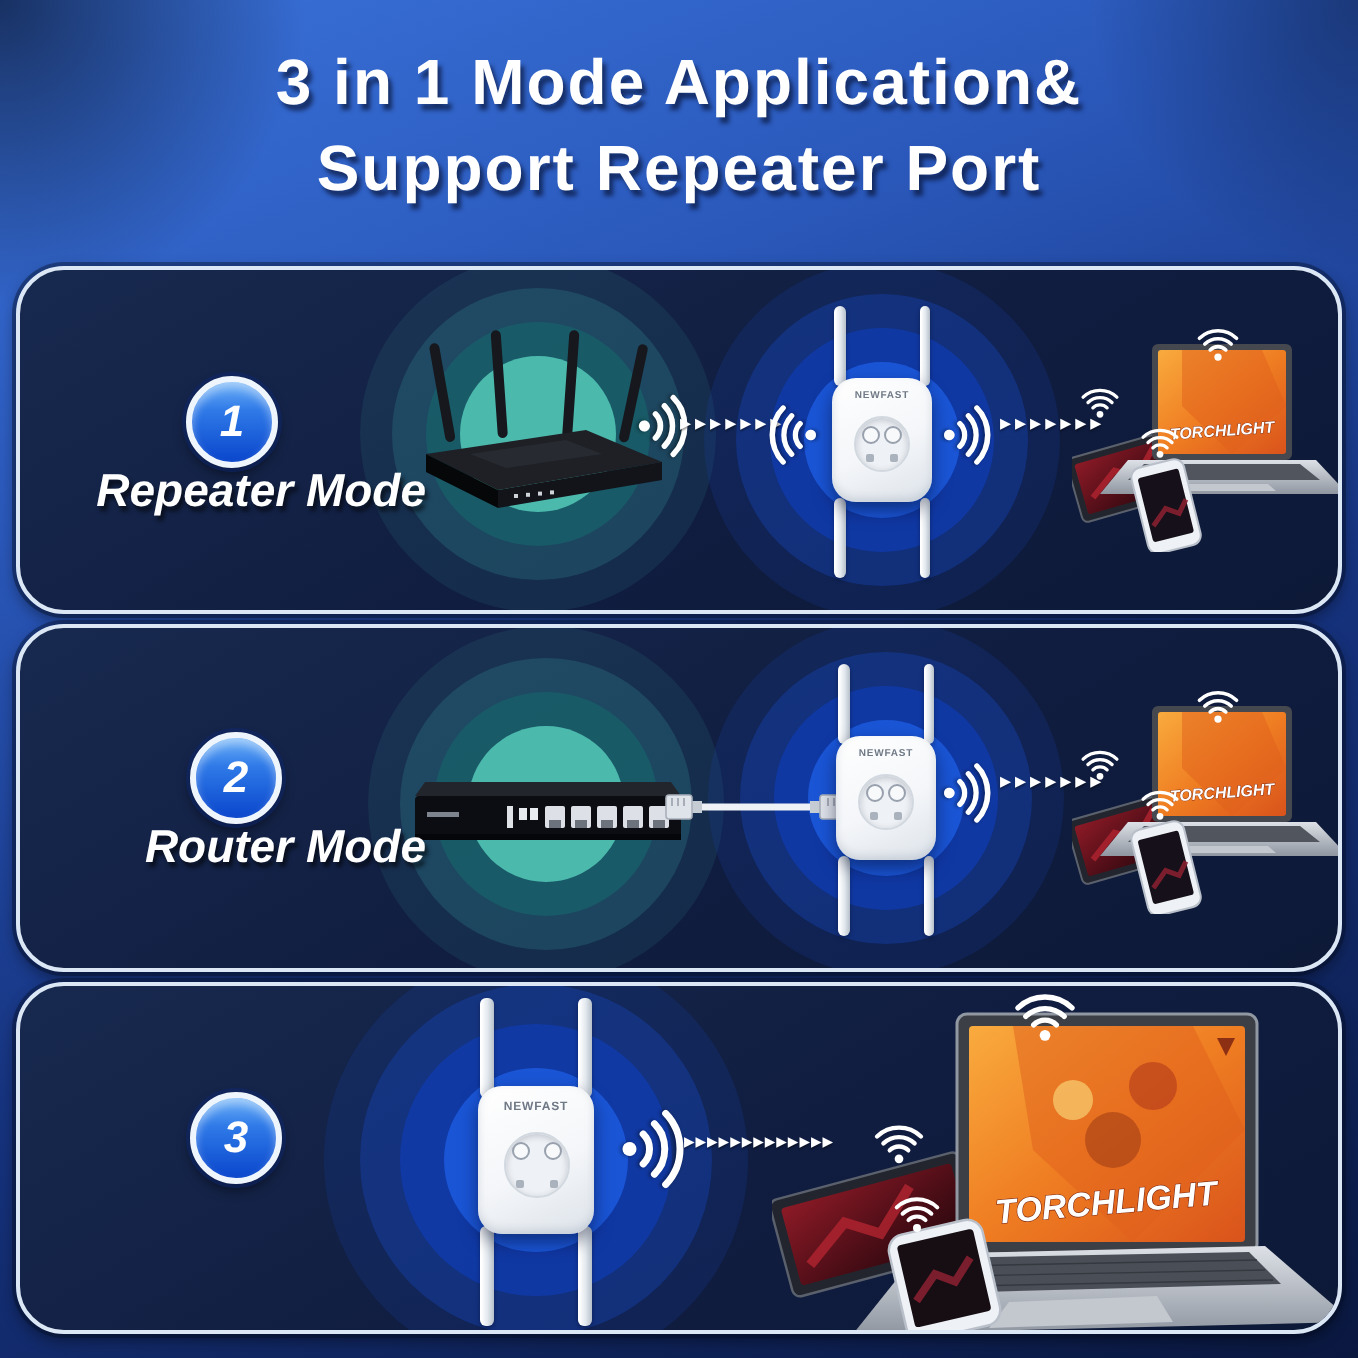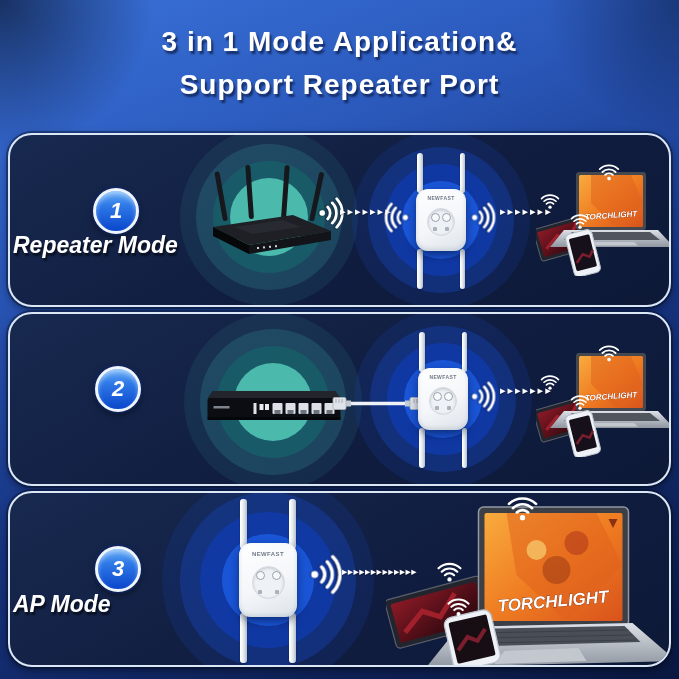--- a/index.html
+++ b/index.html
@@ -4,35 +4,35 @@
 <style>
   html,body{margin:0;padding:0;background:#222;}
   .stage{position:relative;width:679px;height:679px;overflow:hidden;
     font-family:"Liberation Sans",sans-serif;
     background:
       radial-gradient(circle at 0% 0%, rgba(2,6,20,.6), transparent 16%),
       radial-gradient(circle at 100% 0%, rgba(2,6,20,.38), transparent 14%),
       linear-gradient(158deg,#3a72da 0%,#2a58ba 28%,#16337f 58%,#0a1840 100%);}
   
   .title{position:absolute;top:20px;left:0;width:100%;text-align:center;color:#fff;
-    font-weight:bold;font-size:28px;line-height:43px;letter-spacing:1px;
+    font-weight:bold;font-size:32px;line-height:43px;letter-spacing:1px;
     text-shadow:2px 3px 2px rgba(8,18,52,.65);}
   
   .panel{position:absolute;left:8px;width:659px;height:170px;border-radius:24px;
     border:2px solid #dbe7f5;overflow:hidden;
     background:linear-gradient(150deg,#18294f 0%,#101d40 55%,#0d1937 100%);
     box-shadow:0 0 0 2px rgba(6,14,40,.4),0 3px 8px rgba(0,0,0,.45);}
   .panel-1{top:133px;} .panel-2{top:312px;} .panel-3{top:491px;height:172px;}
   
   .badge{position:absolute;width:40px;height:40px;border-radius:50%;z-index:5;
     background:linear-gradient(180deg,#6db1f7 0%,#2f7ae8 35%,#0a46cc 100%);
     border:3px solid #eef5fd;display:flex;align-items:center;justify-content:center;
     color:#fff;font-size:22px;font-weight:bold;font-style:italic;
     box-shadow:0 0 0 2px rgba(15,40,110,.55),0 3px 6px rgba(0,0,0,.5),inset 0 3px 4px rgba(255,255,255,.4);}
-  .mode-label{position:absolute;left:3px;width:200px;text-align:left;z-index:5;
+  .mode-label{position:absolute;left:3px;width:200px;text-align:right;z-index:5;
     color:#fff;font-size:23px;font-weight:bold;font-style:italic;
     text-shadow:1.5px 2.5px 2px rgba(0,0,0,.6);}
   
   .rings{position:absolute;width:0;height:0;z-index:1;}
   .rings i{position:absolute;border-radius:50%;transform:translate(-50%,-50%);}
   .rings-s .r4{width:178px;height:178px;} .rings-s .r3{width:146px;height:146px;}
   .rings-s .r2{width:112px;height:112px;} .rings-s .r1{width:78px;height:78px;}
   .rings-l .r4{width:212px;height:212px;} .rings-l .r3{width:176px;height:176px;}
   .rings-l .r2{width:136px;height:136px;} .rings-l .r1{width:92px;height:92px;}
   .teal .r4{background:rgba(58,140,150,.14);} .teal .r3{background:rgba(52,135,148,.28);}
@@ -194,20 +194,21 @@
         <path d="M39 98 l8 -7 l6 4 l5 -6" stroke="#8c2030" stroke-width="2.5" fill="none" opacity=".85"></path>
       </g>
       <use href="#wifiUp" x="62" y="0" width="22" height="18.3"></use>
       <use href="#wifiUp" x="4" y="30" width="20" height="16.7"></use>
       <use href="#wifiUp" x="34" y="50" width="20" height="16.7"></use>
     </svg>
   </div>
 
   <div class="panel panel-2">
     <div class="badge" style="left:85px;top:52px">2</div>
+    <div class="mode-label" style="top:96px">Router Mode</div>
 
     <div class="rings rings-s teal" style="left:263px;top:88px">
       <i class="r4"></i>
         <i class="r3"></i>
         <i class="r2"></i>
         <i class="r1"></i>
     </div>
 
     <svg class="modem-svg" style="left:196px;top:67px;width:136px;height:46px" viewBox="0 0 135 46">
       <polygon points="6,10 129,10 134,17 1,17" fill="#23252c"></polygon>
@@ -299,21 +300,20 @@
         <path d="M39 98 l8 -7 l6 4 l5 -6" stroke="#8c2030" stroke-width="2.5" fill="none" opacity=".85"></path>
       </g>
       <use href="#wifiUp" x="62" y="0" width="22" height="18.3"></use>
       <use href="#wifiUp" x="4" y="30" width="20" height="16.7"></use>
       <use href="#wifiUp" x="34" y="50" width="20" height="16.7"></use>
     </svg>
   </div>
 
   <div class="panel panel-3">
     <div class="badge" style="left:85px;top:53px">3</div>
-    <div class="mode-label" style="top:98px">AP Mode</div>
 
     <div class="rings rings-l blue" style="left:258px;top:87px">
       <i class="r4"></i>
         <i class="r3"></i>
         <i class="r2"></i>
         <i class="r1"></i>
     </div>
 
     <div class="extender ext-l" style="left:229px;top:50px">
       <div class="ant ant-tl"></div>

